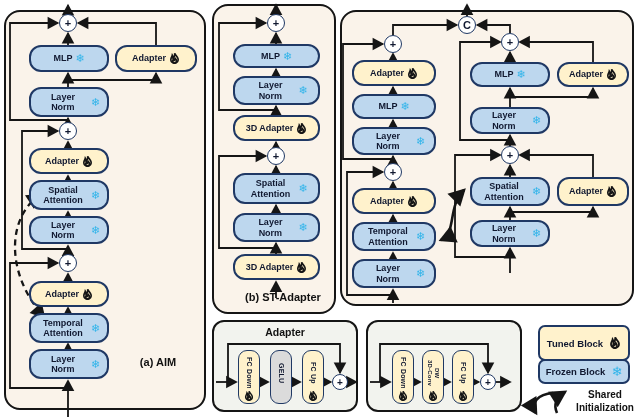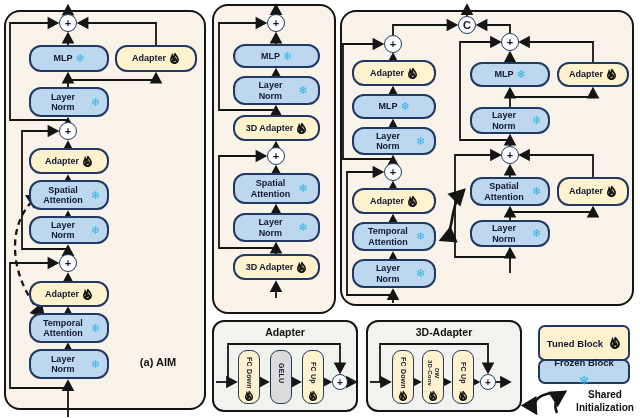--- a/index.html
+++ b/index.html
@@ -226,20 +226,21 @@
     <svg class="ic" width="11" height="11" viewBox="0 0 12 12">
         <use href="#flame"></use>
       </svg>
   </div>
   <div class="circ" style="left:267px;top:14px;">
       <span>+</span>
     </div>
   <div class="circ" style="left:267px;top:147px;">
       <span>+</span>
     </div>
+  <div class="cap" style="left:231px;top:291px;width:104px;">(b) ST-Adapter</div>
 
   <div class="blk tuned z3" style="left:352px;top:60px;width:84px;height:26px;">
     <span class="lbl">Adapter</span>
     <svg class="ic" width="11" height="11" viewBox="0 0 12 12">
         <use href="#flame"></use>
       </svg>
   </div>
   <div class="blk frozen z3" style="left:352px;top:94px;width:84px;height:25px;">
     <span class="lbl">MLP</span>
     <span class="snow">❄</span>
@@ -320,21 +321,20 @@
   <div class="pill tuned" style="left:302px;top:350px;width:22px;height:54px;">
     <div class="vtext">FC Up</div>
     <svg class="flame-ic" width="10" height="10" viewBox="0 0 12 12">
         <use href="#flame"></use>
       </svg>
   </div>
   <div class="circ sm" style="left:332px;top:374px;">
       <span>+</span>
     </div>
 
-  <div class="dtitle" style="left:366px;top:326px;width:156px;">3D-Adapter</div>
   <div class="pill tuned" style="left:392px;top:350px;width:22px;height:54px;">
     <div class="vtext">FC Down</div>
     <svg class="flame-ic" width="10" height="10" viewBox="0 0 12 12">
         <use href="#flame"></use>
       </svg>
   </div>
   <div class="pill tuned" style="left:422px;top:350px;width:22px;height:54px;">
     <div class="vtext twoLine">
       <span>DW</span>
       <span>3D-Conv</span>
@@ -352,19 +352,19 @@
   <div class="circ sm" style="left:480px;top:374px;">
       <span>+</span>
     </div>
 
   <div class="lbox tuned" style="left:538px;top:325px;width:92px;height:36px;">
     <span>Tuned Block</span>
     <svg class="ic" width="12" height="12" viewBox="0 0 12 12">
         <use href="#flame"></use>
       </svg>
   </div>
-  <div class="lbox frozen" style="left:538px;top:359px;width:92px;height:25px;flex-direction:column;">
+  <div class="lbox frozen" style="left:538px;top:359px;width:92px;height:25px;">
     <span>Frozen Block</span>
     <span class="snow big">❄</span>
   </div>
   <div class="shared-label" style="left:569px;top:388px;width:72px;">Shared Initialization</div>
 
 </div>
 
 </body></html>

